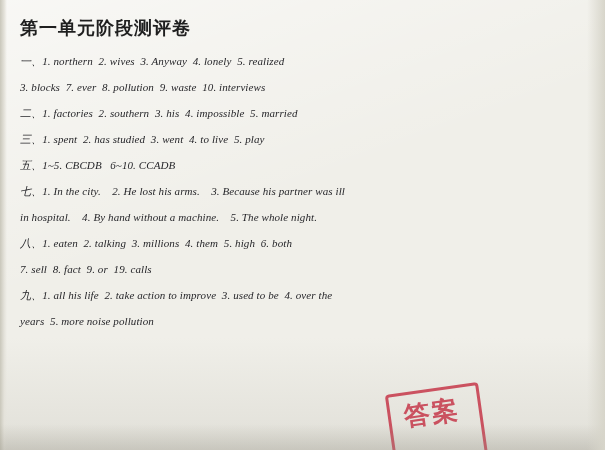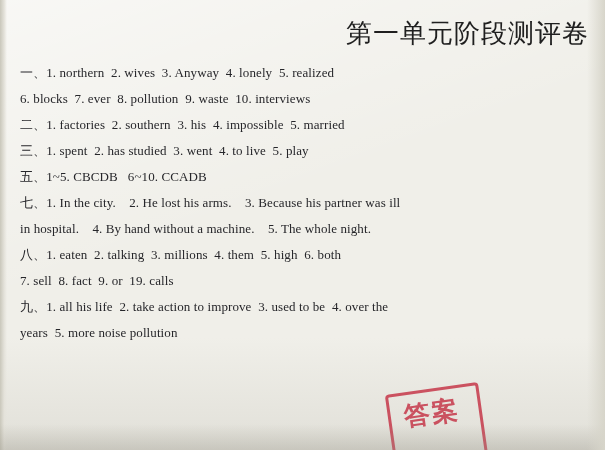--- a/index.html
+++ b/index.html
@@ -35,34 +35,35 @@
   }
   .page:after {
     content: "";
     position: absolute;
     right: 0; top: 0; bottom: 0;
     width: 18px;
     background: linear-gradient(270deg, #d7d5ca 0%, rgba(240,239,233,0) 100%);
     pointer-events: none;
   }
   .title {
-    text-align: right;
-    font-size: 26px;
-    font-weight: normal;
+    text-align: left;
+    font-size: 18px;
+    font-weight: bold;
     letter-spacing: 1px;
     margin: 2px 0 9px 0;
     color: #1f1f1f;
     font-family: "Liberation Serif", serif;
   }
   .line {
-    font-size: 13px;
+    font-size: 11px;
     line-height: 25px;
     white-space: pre-wrap;
     color: #26262a;
     letter-spacing: 0.1px;
+    font-style: italic;
   }
   .blk {
     margin-bottom: 1px;
   }
   .stamp {
     position: absolute;
     right: 118px;
     bottom: -34px;
     width: 96px;
     height: 96px;
@@ -103,21 +104,21 @@
 </style>
 </head>
 <body>
 
 <div class="page">
 
   <div class="title">第一单元阶段测评卷</div>
 
   <div class="body-text">
     <div class="line blk">一、1. northern  2. wives  3. Anyway  4. lonely  5. realized</div>
-    <div class="line blk">6. blocks  7. ever  8. pollution  9. waste  10. interviews</div>
+    <div class="line blk">3. blocks  7. ever  8. pollution  9. waste  10. interviews</div>
     <div class="line blk">二、1. factories  2. southern  3. his  4. impossible  5. married</div>
     <div class="line blk">三、1. spent  2. has studied  3. went  4. to live  5. play</div>
     <div class="line blk">五、1~5. CBCDB   6~10. CCADB</div>
     <div class="line blk">七、1. In the city.    2. He lost his arms.    3. Because his partner was ill</div>
     <div class="line blk">in hospital.    4. By hand without a machine.    5. The whole night.</div>
     <div class="line blk">八、1. eaten  2. talking  3. millions  4. them  5. high  6. both</div>
     <div class="line blk">7. sell  8. fact  9. or  19. calls</div>
     <div class="line blk">九、1. all his life  2. take action to improve  3. used to be  4. over the</div>
     <div class="line blk">years  5. more noise pollution</div>
   </div>

